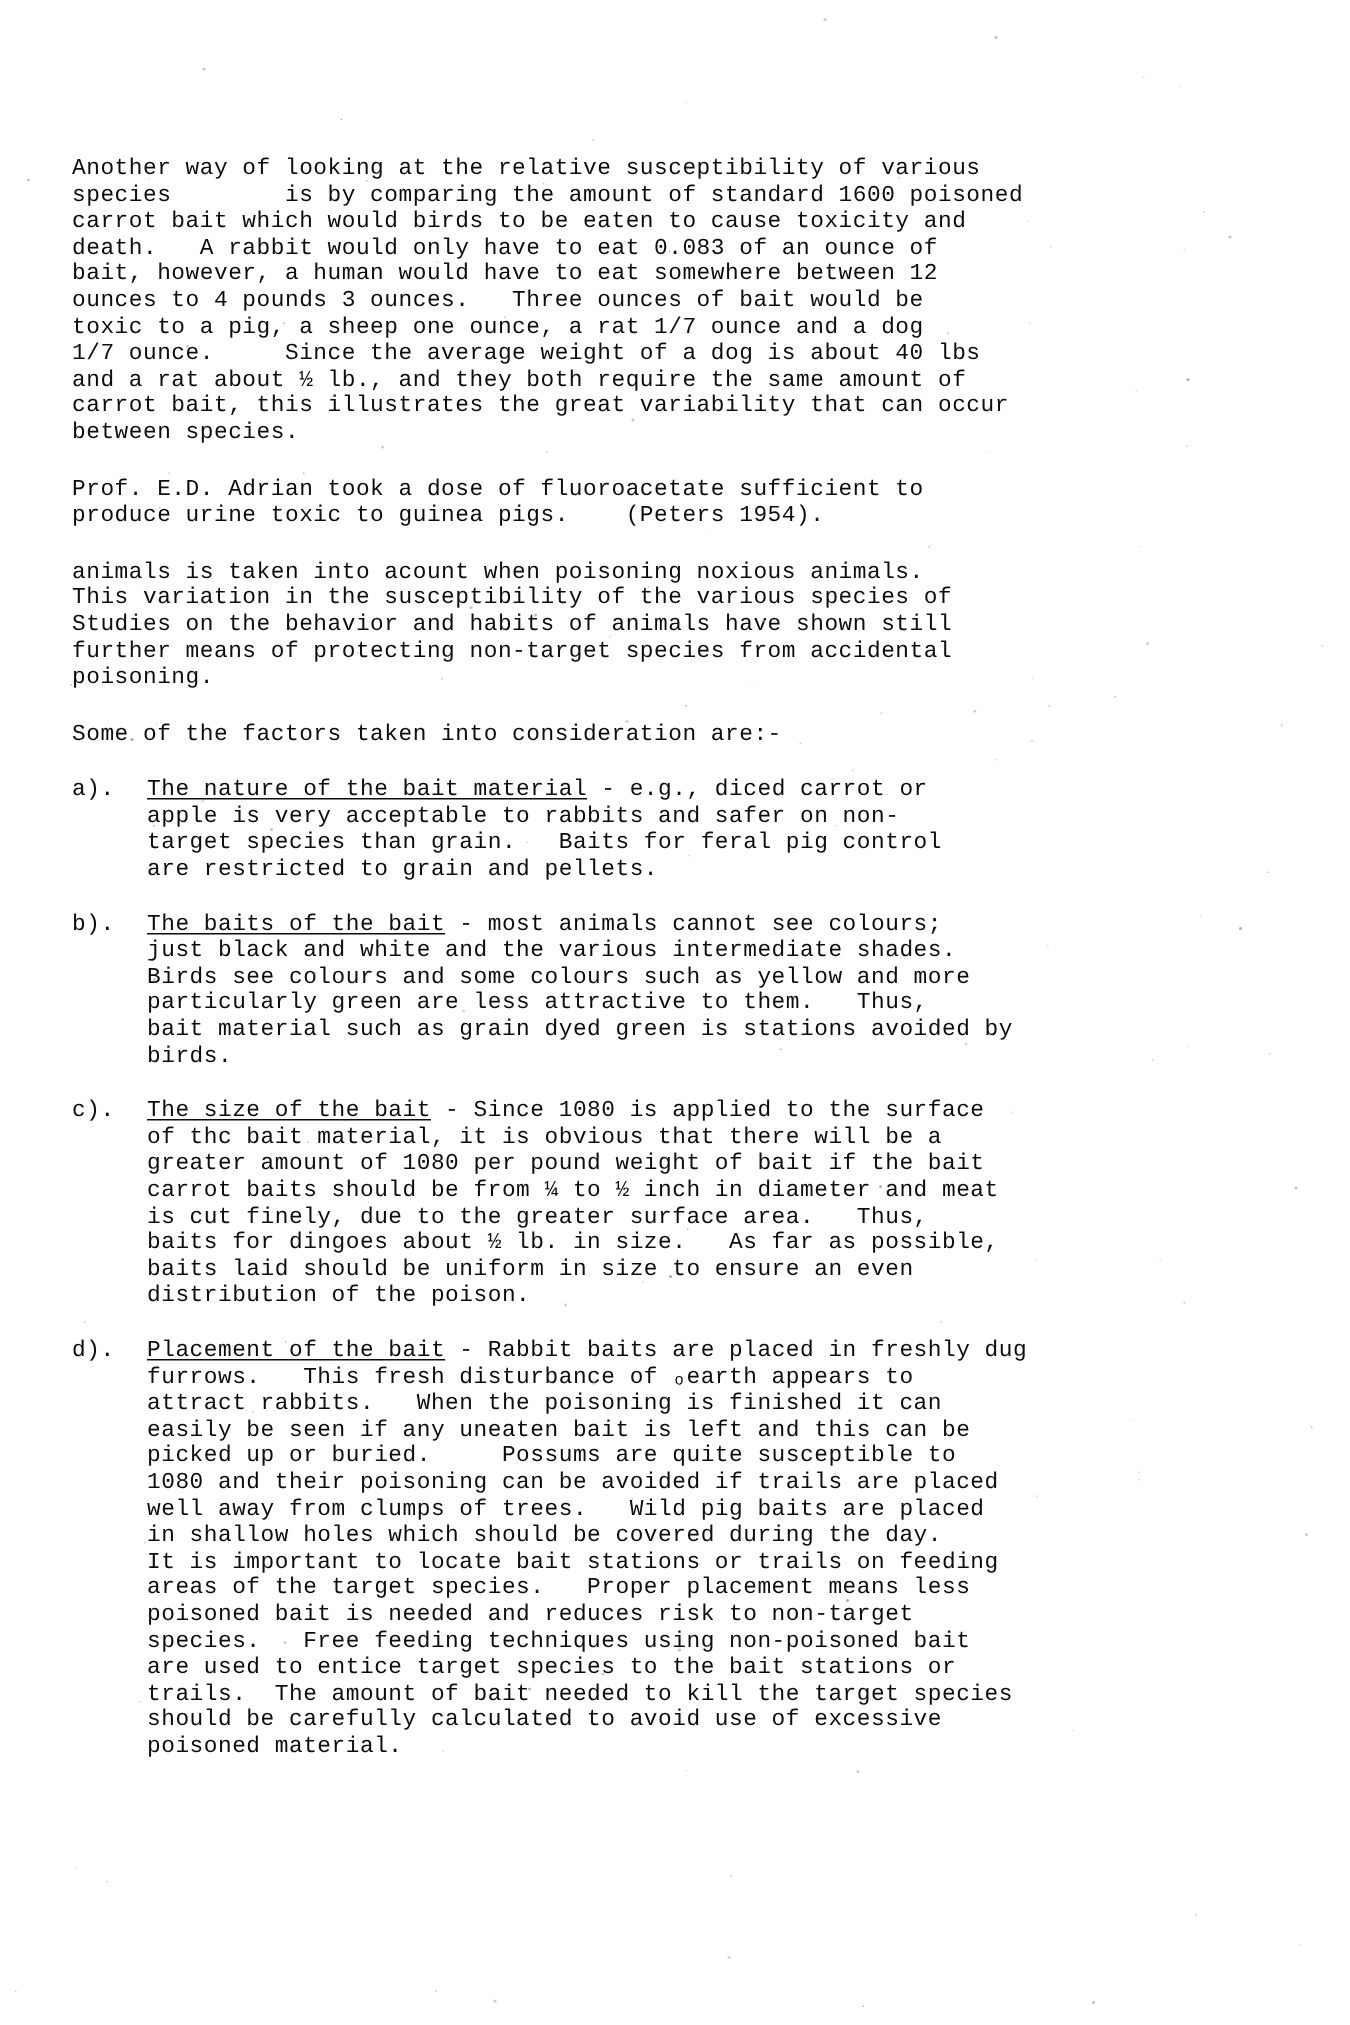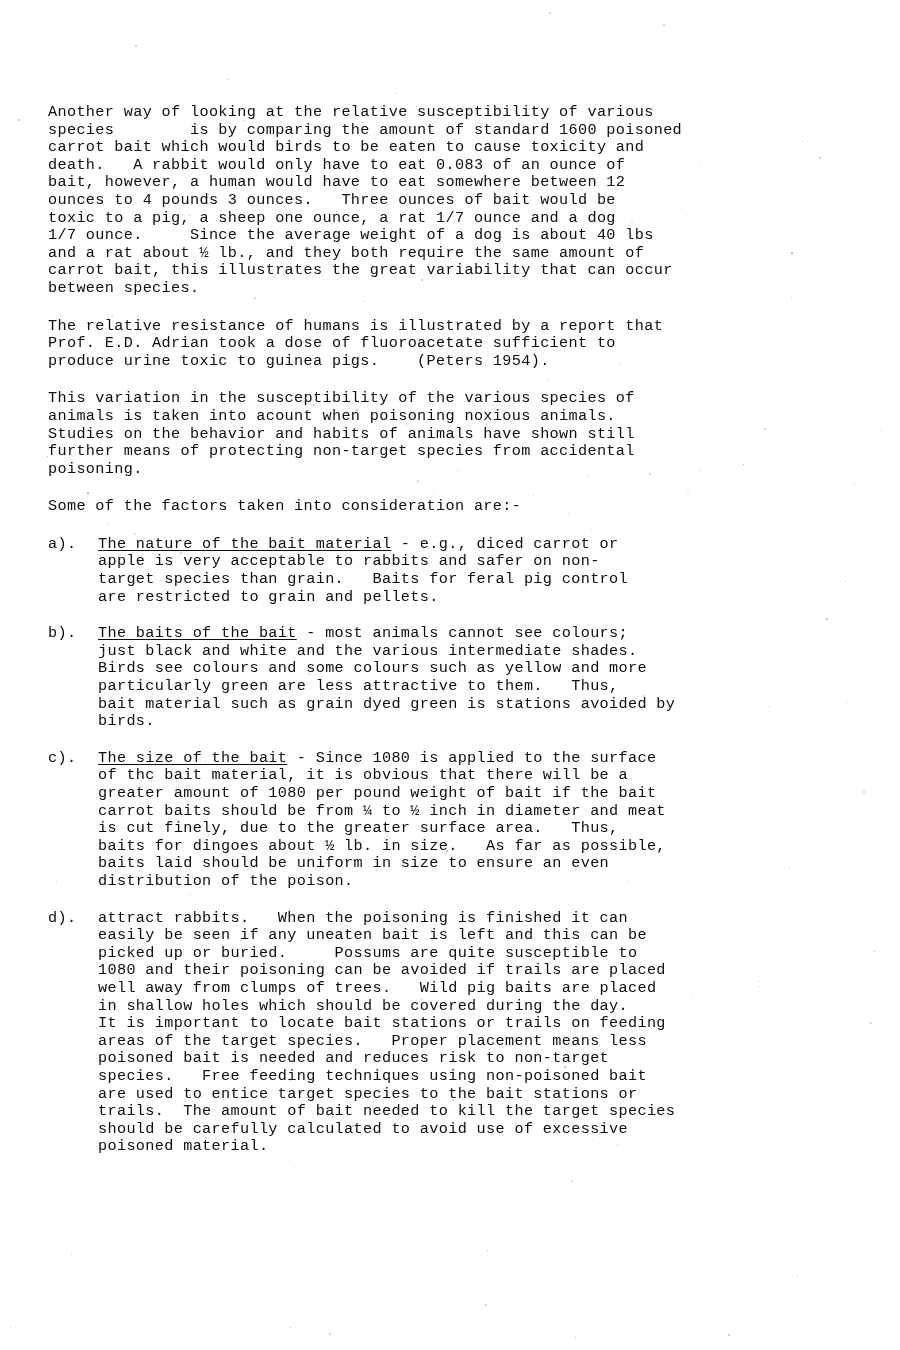--- a/index.html
+++ b/index.html
@@ -107,28 +107,27 @@
       <span class="line">bait, however, a human would have to eat somewhere between 12</span>
       <span class="line">ounces to 4 pounds 3 ounces.   Three ounces of bait would be</span>
       <span class="line">toxic to a pig, a sheep one ounce, a rat 1/7 ounce and a dog</span>
       <span class="line">1/7 ounce.     Since the average weight of a dog is about 40 lbs</span>
       <span class="line">and a rat about ½ lb., and they both require the same amount of</span>
       <span class="line">carrot bait, this illustrates the great variability that can occur</span>
       <span class="line">between species.</span>
     </p>
 
     <p class="para">
-      <span class="line">The relative resistance of humans is illustrated by a report that</span>
       <span class="line">Prof. E.D. Adrian took a dose of fluoroacetate sufficient to</span>
       <span class="line">produce urine toxic to guinea pigs.    (Peters 1954).</span>
     </p>
 
     <p class="para">
+      <span class="line">animals is taken into acount when poisoning noxious animals.</span>
       <span class="line">This variation in the susceptibility of the various species of</span>
-      <span class="line">animals is taken into acount when poisoning noxious animals.</span>
       <span class="line">Studies on the behavior and habits of animals have shown still</span>
       <span class="line">further means of protecting non-target species from accidental</span>
       <span class="line">poisoning.</span>
     </p>
 
     <p class="para">
       <span class="line">Some of the factors taken into consideration are:-</span>
     </p>
 
     <div class="item">
@@ -156,20 +155,22 @@
       <span class="line">greater amount of 1080 per pound weight of bait if the bait</span>
       <span class="line">carrot baits should be from ¼ to ½ inch in diameter and meat</span>
       <span class="line">is cut finely, due to the greater surface area.   Thus,</span>
       <span class="line">baits for dingoes about ½ lb. in size.   As far as possible,</span>
       <span class="line">baits laid should be uniform in size to ensure an even</span>
       <span class="line">distribution of the poison.</span>
     </div>
 
     <div class="item">
       <span class="item-marker">d).</span>
+      <span class="line"><span class="uline">Placement of the bait</span><span> - Rabbit baits are placed in freshly dug</span></span>
+      <span class="line">furrows.   This fresh disturbance of ₒearth appears to</span>
       <span class="line">attract rabbits.   When the poisoning is finished it can</span>
       <span class="line">easily be seen if any uneaten bait is left and this can be</span>
       <span class="line">picked up or buried.     Possums are quite susceptible to</span>
       <span class="line">1080 and their poisoning can be avoided if trails are placed</span>
       <span class="line">well away from clumps of trees.   Wild pig baits are placed</span>
       <span class="line">in shallow holes which should be covered during the day.</span>
       <span class="line">It is important to locate bait stations or trails on feeding</span>
       <span class="line">areas of the target species.   Proper placement means less</span>
       <span class="line">poisoned bait is needed and reduces risk to non-target</span>
       <span class="line">species.   Free feeding techniques using non-poisoned bait</span>

